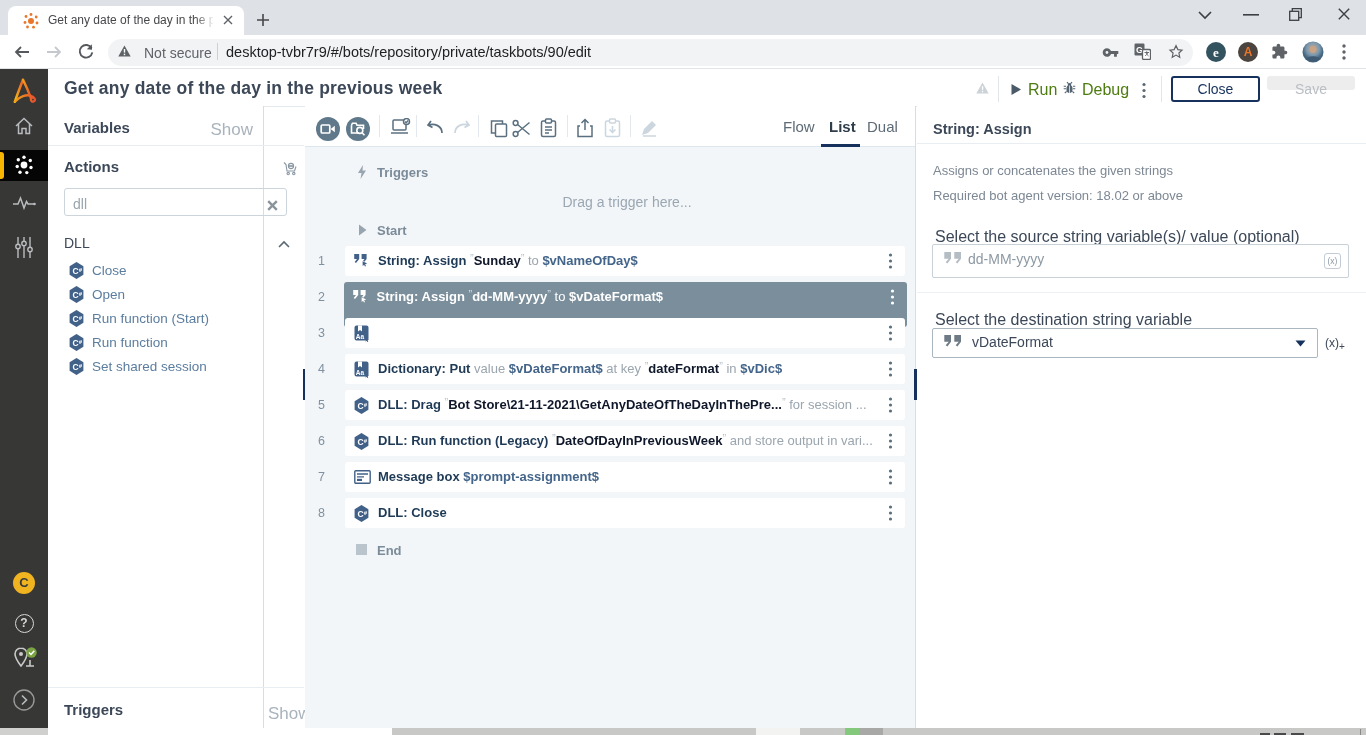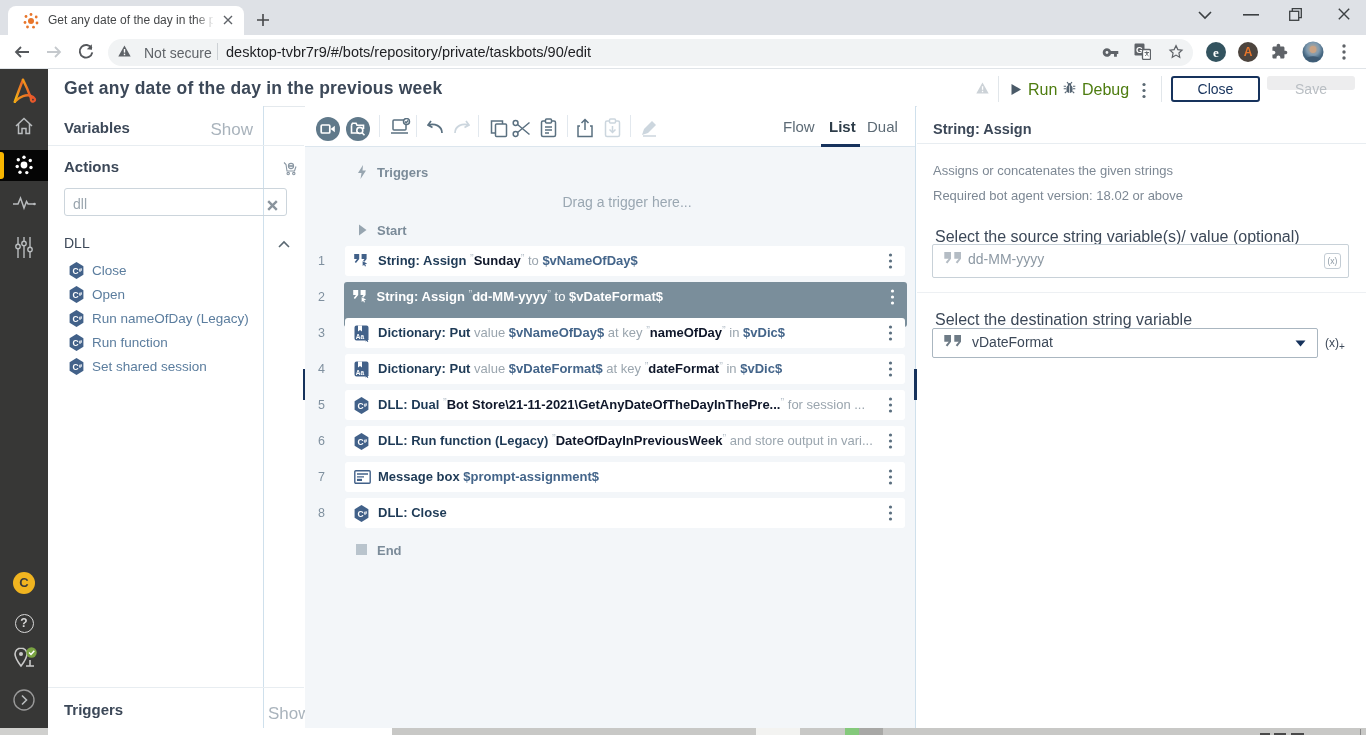--- a/index.html
+++ b/index.html
@@ -271,21 +271,21 @@
       <path d="M1.2 1.2 L9.8 9.8 M9.8 1.2 L1.2 9.8" stroke="#8a949d" stroke-width="2.4"></path>
     </svg>
   <div class="abs" style="left:16px;top:129px;font-size:14px;color:#3c4858">DLL</div>
   <svg class="abs" style="left:230px;top:134px" width="12" height="8" viewBox="0 0 12 8">
       <path d="M1 7 L6 2 L11 7" fill="none" stroke="#5a6872" stroke-width="1.6"></path>
     </svg>
 </div>
 
 <div class="abs dllitem" style="left:92px;top:263px">Close</div>
 <div class="abs dllitem" style="left:92px;top:287px">Open</div>
-<div class="abs dllitem" style="left:92px;top:311px">Run nameOfDay (Legacy)</div>
+<div class="abs dllitem" style="left:92px;top:311px">Run function (Start)</div>
 <div class="abs dllitem" style="left:92px;top:335px">Run function</div>
 <div class="abs dllitem" style="left:92px;top:359px">Set shared session</div>
 <svg class="abs" style="left:69px;top:262px" width="15" height="17" viewBox="0 0 15 17">
     <polygon points="7.5,0 14.4,4.2 14.4,12.8 7.5,17 0.6,12.8 0.6,4.2" fill="#426189"></polygon>
     <text x="6.6" y="11.8" text-anchor="middle" font-size="8.5" font-weight="bold" fill="#fff">C</text>
     <text x="11.4" y="10.4" text-anchor="middle" font-size="6" font-weight="bold" fill="#fff">#</text>
   </svg>
 <svg class="abs" style="left:69px;top:286px" width="15" height="17" viewBox="0 0 15 17">
     <polygon points="7.5,0 14.4,4.2 14.4,12.8 7.5,17 0.6,12.8 0.6,4.2" fill="#426189"></polygon>
     <text x="6.6" y="11.8" text-anchor="middle" font-size="8.5" font-weight="bold" fill="#fff">C</text>
@@ -426,21 +426,20 @@
     <div class="abs rownum" style="left:305px;top:326px">3</div>
     <div class="abs row" style="left:345px;top:318px;background:#fff">
     <span class="abs" style="left:9px;top:7px">
         <svg width="15" height="17" viewBox="0 0 15 17">
           <path d="M2.5 0.5 h10 a2 2 0 0 1 2 2 v11 a2 2 0 0 1 -2 2 h-10 a2 2 0 0 1 -2 -2 v-11 a2 2 0 0 1 2 -2z" fill="#426189"></path>
           <path d="M4 0.5 h4 v6 l-2 -1.6 -2 1.6z" fill="#fff"></path>
           <text x="6" y="13.5" text-anchor="middle" font-size="6.5" font-weight="bold" fill="#fff">Aa</text>
           <path d="M12 13 l3 1.7 -1.4 0.5 0.7 1.4 -0.9 0.5 -0.7 -1.4 -1.1 1z" fill="#426189"></path>
         </svg>
       </span>
-    <span class="rowtext"><b>Dictionary: Put</b> <span class="g">value</span> <span class="v">$vNameOfDay$</span> <span class="g">at key</span> <span class="q">”</span><span class="qv">nameOfDay</span><span class="q">”</span> <span class="g">in</span> <span class="v">$vDic$</span></span>
     <svg class="kebab" width="5" height="16" viewBox="0 0 5 16" fill="#5b6f7f">
         <circle cx="2.5" cy="2" r="1.6"></circle>
         <circle cx="2.5" cy="8" r="1.6"></circle>
         <circle cx="2.5" cy="14" r="1.6"></circle>
       </svg>
   </div>
     <div class="abs rownum" style="left:305px;top:362px">4</div>
     <div class="abs row" style="left:345px;top:354px;background:#fff">
     <span class="abs" style="left:9px;top:7px">
         <svg width="15" height="17" viewBox="0 0 15 17">
@@ -459,21 +458,21 @@
   </div>
     <div class="abs rownum" style="left:305px;top:398px">5</div>
     <div class="abs row" style="left:345px;top:390px;background:#fff">
     <span class="abs" style="left:9px;top:7px">
         <svg width="15" height="17" viewBox="0 0 15 17">
           <polygon points="7.5,0 14.4,4.2 14.4,12.8 7.5,17 0.6,12.8 0.6,4.2" fill="#426189"></polygon>
           <text x="6.6" y="11.8" text-anchor="middle" font-size="8.5" font-weight="bold" fill="#fff">C</text>
           <text x="11.4" y="10.4" text-anchor="middle" font-size="6" font-weight="bold" fill="#fff">#</text>
         </svg>
       </span>
-    <span class="rowtext"><b>DLL: Dual</b> <span class="q">”</span><span class="qv">Bot Store\21-11-2021\GetAnyDateOfTheDayInThePre...</span><span class="q">”</span> <span class="g">for session ...</span></span>
+    <span class="rowtext"><b>DLL: Drag</b> <span class="q">”</span><span class="qv">Bot Store\21-11-2021\GetAnyDateOfTheDayInThePre...</span><span class="q">”</span> <span class="g">for session ...</span></span>
     <svg class="kebab" width="5" height="16" viewBox="0 0 5 16" fill="#5b6f7f">
         <circle cx="2.5" cy="2" r="1.6"></circle>
         <circle cx="2.5" cy="8" r="1.6"></circle>
         <circle cx="2.5" cy="14" r="1.6"></circle>
       </svg>
   </div>
     <div class="abs rownum" style="left:305px;top:434px">6</div>
     <div class="abs row" style="left:345px;top:426px;background:#fff">
     <span class="abs" style="left:9px;top:7px">
         <svg width="15" height="17" viewBox="0 0 15 17">

